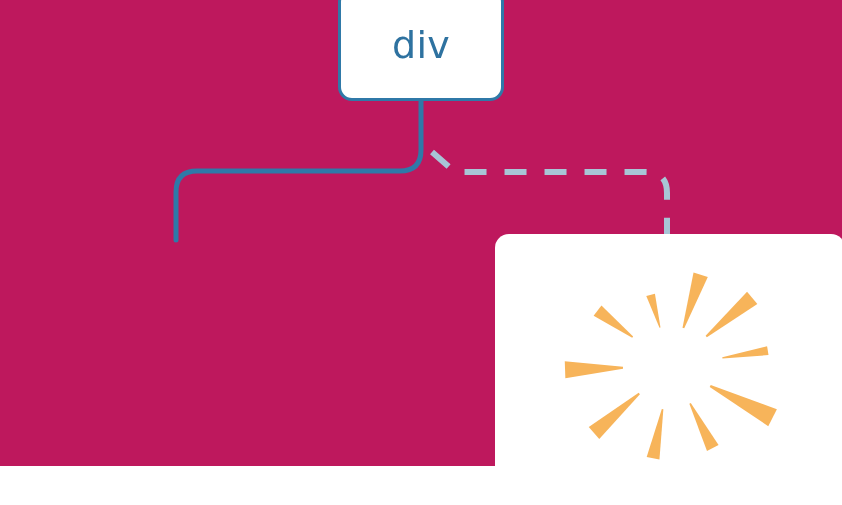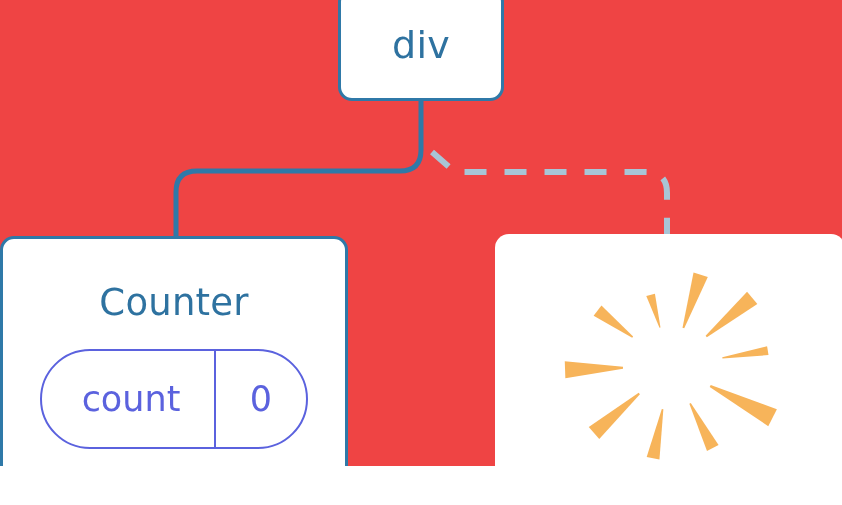--- a/index.html
+++ b/index.html
@@ -9,21 +9,21 @@
   body {
     width: 842px;
     height: 505px;
     overflow: hidden;
     font-family: "DejaVu Sans", "Liberation Sans", sans-serif;
   }
   #stage {
     position: relative;
     width: 842px;
     height: 466px;
-    background: #ef4444;
+    background: #be185d;
     overflow: hidden;
   }
 
   
   #connectors {
     position: absolute;
     left: 0;
     top: 0;
     width: 842px;
     height: 505px;
@@ -135,27 +135,20 @@
 
     <path d="M 421 100 L 421 150 Q 421 171 400 171 L 197 171 Q 176 171 176 192 L 176 240" fill="none" stroke="#2f79a8" stroke-width="5" stroke-linecap="round"></path>
 
     <path d="M 432 152 L 455 172 L 646 172 Q 667 172 667 193 L 667 240" fill="none" stroke="#a8c5d6" stroke-width="6" stroke-linecap="butt" stroke-dasharray="22 18"></path>
   </svg>
 
   <div class="node bordered" id="node-div">
     <div class="node-title">div</div>
   </div>
 
-  <div class="node bordered" id="node-counter">
-    <div class="node-title">Counter</div>
-    <div class="state-pill">
-      <div class="pill-key">count</div>
-      <div class="pill-val">0</div>
-    </div>
-  </div>
 
   <div class="node flat" id="node-render">
     <svg id="starburst" viewBox="0 0 350 272" width="350" height="272">
         <polygon points="189.22,94.24 212.80,43.02 198.53,38.38 187.50,93.68" fill="#f7b45a"></polygon>
         <polygon points="165.49,93.40 159.93,59.63 151.28,62.11 164.46,93.70" fill="#f7b45a"></polygon>
         <polygon points="138.13,102.49 106.44,71.44 98.61,81.82 137.20,103.74" fill="#f7b45a"></polygon>
         <polygon points="127.99,132.66 69.77,127.20 70.36,144.19 128.06,134.69" fill="#f7b45a"></polygon>
         <polygon points="143.67,158.83 93.77,192.88 104.27,204.96 144.93,160.28" fill="#f7b45a"></polygon>
         <polygon points="166.84,175.04 151.68,223.03 164.44,225.51 168.37,175.34" fill="#f7b45a"></polygon>
         <polygon points="194.37,169.78 211.98,216.92 223.56,211.02 195.76,169.07" fill="#f7b45a"></polygon>

